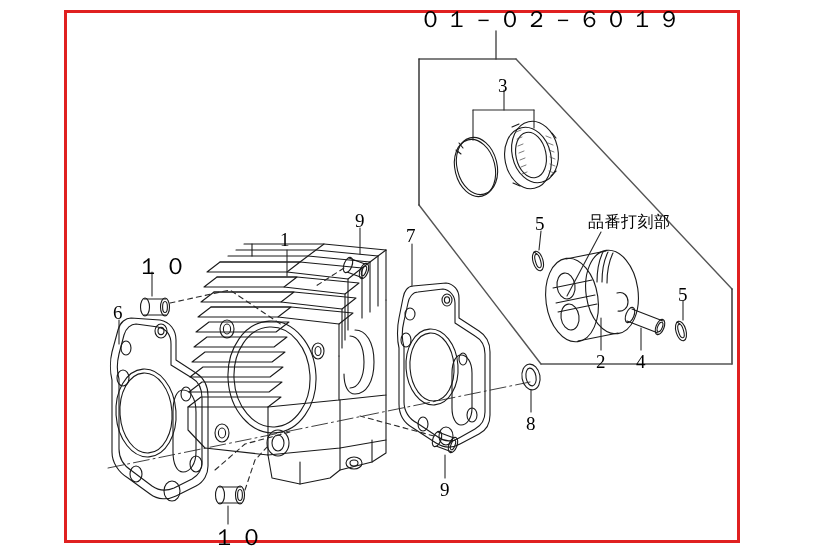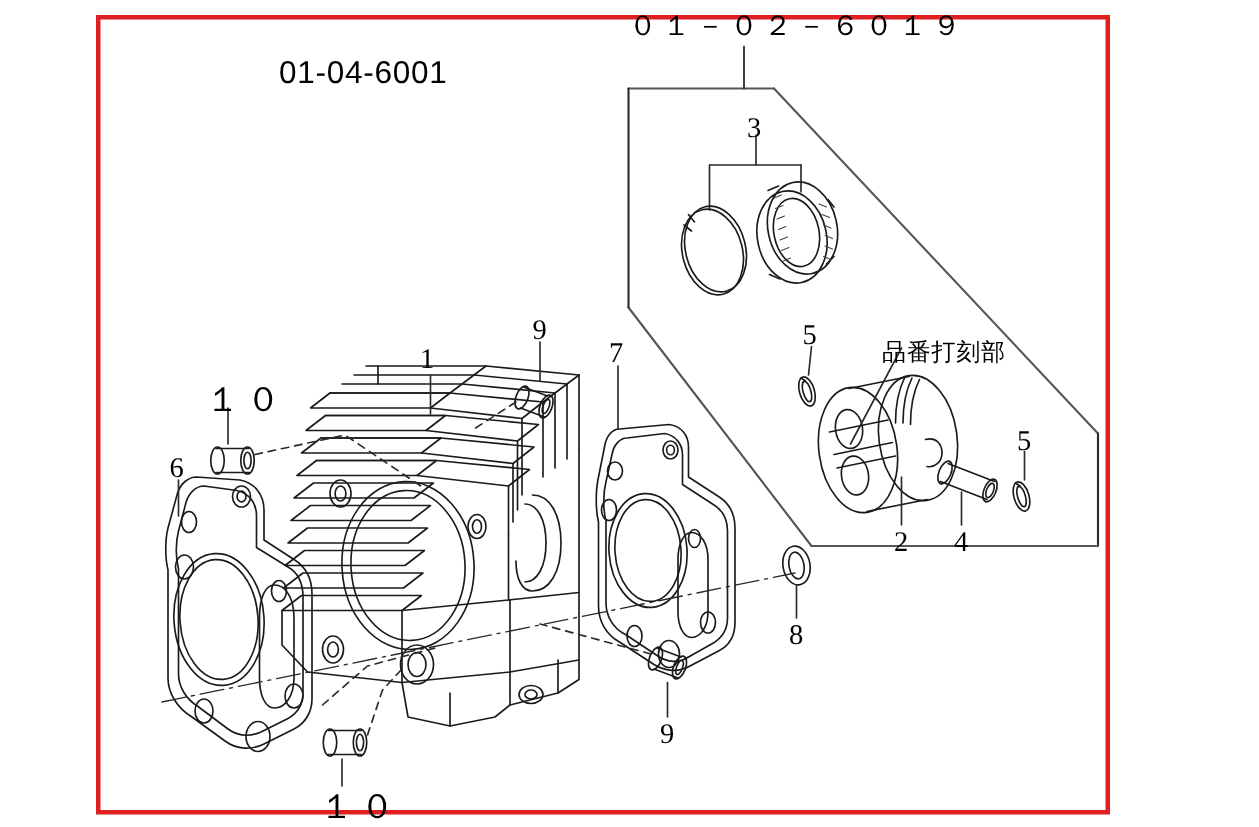--- a/index.html
+++ b/index.html
@@ -6,26 +6,26 @@
   body{width:839px;height:551px;position:relative;overflow:hidden;
        font-family:"Liberation Sans","DejaVu Sans",sans-serif;color:#000;}
   #stage{position:absolute;left:0;top:0;width:839px;height:551px;background:#fff;}
   #redframe{position:absolute;left:64px;top:10px;width:676px;height:533px;
             border:3px solid #e02020;box-sizing:border-box;}
   .svgroot{position:absolute;left:0;top:0;width:839px;height:551px;}
   .lbl{position:absolute;font-family:"Liberation Serif","DejaVu Serif",serif;
        color:#000;white-space:nowrap;line-height:1;}
   .callout{font-size:19px;letter-spacing:1px;}
   .callout-wide{font-size:23px;letter-spacing:4px;}
-  .title-code{font-size:19px;letter-spacing:3.5px;
+  .title-code{font-size:23px;letter-spacing:3.5px;
               font-family:"Liberation Sans","DejaVu Sans",sans-serif;}
   .sheet-code{font-size:21px;letter-spacing:0.5px;
               font-family:"Liberation Sans","DejaVu Sans",sans-serif;}
   .jp{font-size:16px;letter-spacing:0.5px;
-      font-family:"DejaVu Sans","Liberation Sans",sans-serif;margin-top:13px;}
+      font-family:"DejaVu Sans","Liberation Sans",sans-serif;}
 </style>
 </head>
 <body>
 
 <div id="stage">
 
   <div id="redframe"></div>
 
   <svg class="svgroot" viewBox="0 0 839 551">
     <g fill="none" stroke="#1a1a1a" stroke-width="1.1" stroke-linejoin="round" stroke-linecap="round">
@@ -265,21 +265,20 @@
       <path d="M412,244 L412,286" stroke="#2a2a2a"></path>
       <path d="M119,320 L119,344" stroke="#2a2a2a"></path>
 
       <path d="M108,468 L530,382" stroke="#2a2a2a" stroke-width="0.9" stroke-dasharray="16,4,2,4"></path>
 
     </g>
   </svg>
 
   <div class="lbl title-code" style="left:419px;top:8px;">０１－０２－６０１９</div>
 
-  <div class="lbl sheet-code" style="left:186px;top:38px;">01-04-6001</div>
 
   <div class="lbl jp" style="left:588px;top:214px;">品番打刻部</div>
 
   <div class="lbl callout" style="left:280px;top:230px;">1</div>
 
   <div class="lbl callout" style="left:596px;top:352px;">2</div>
 
   <div class="lbl callout" style="left:498px;top:76px;">3</div>
 
   <div class="lbl callout" style="left:636px;top:352px;">4</div>

